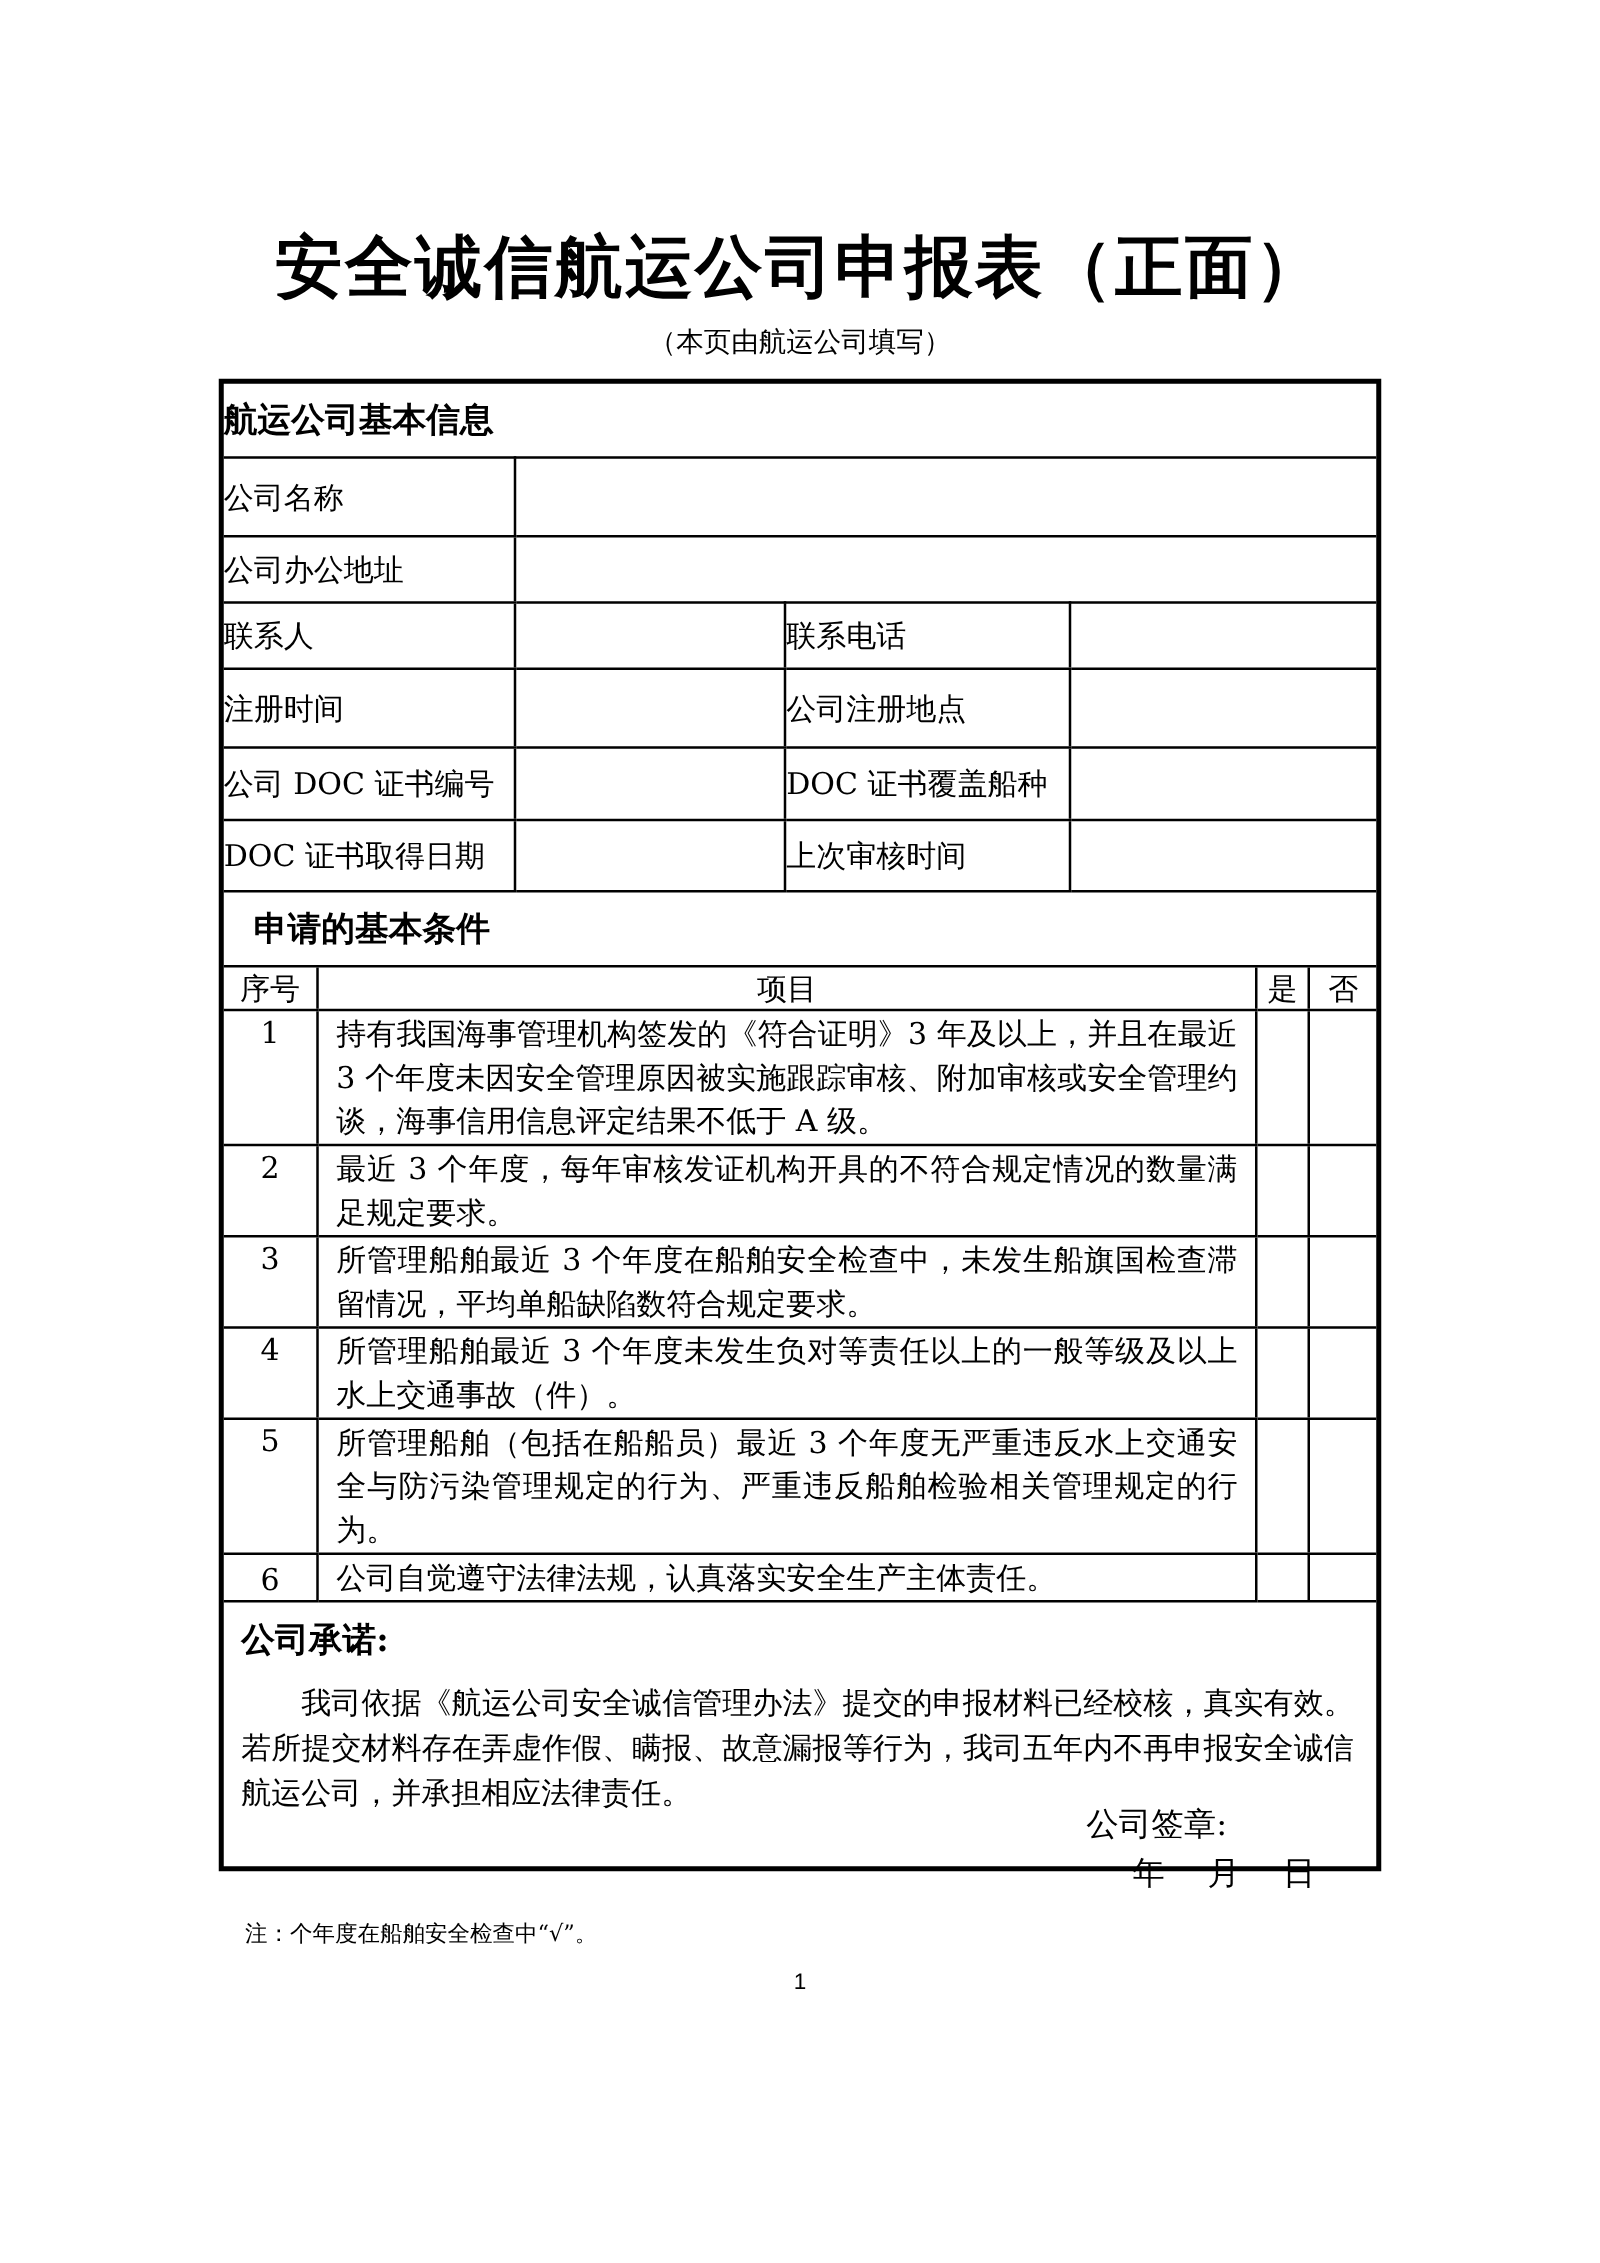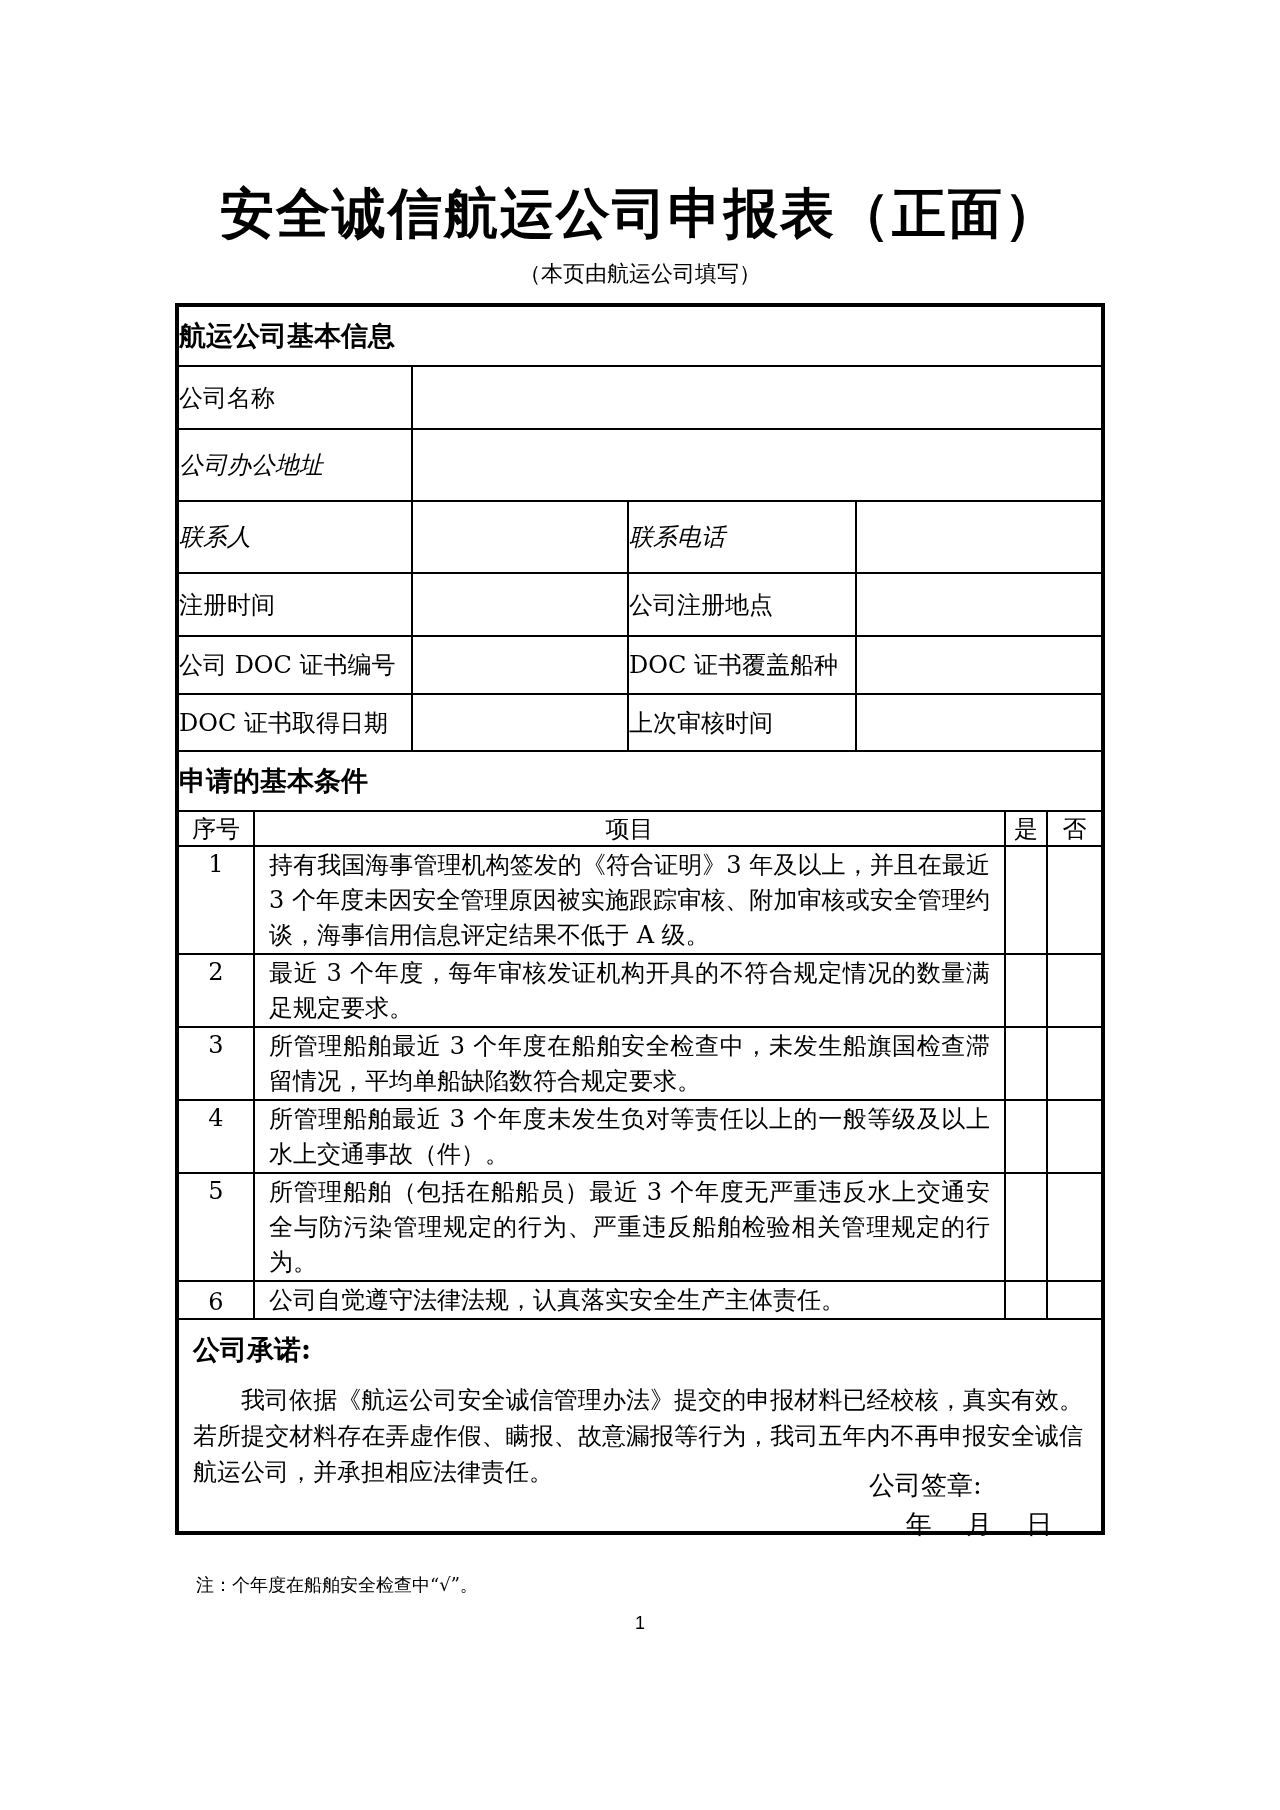--- a/index.html
+++ b/index.html
@@ -31,25 +31,25 @@
   }
 
   table { border-collapse:collapse; width:100%; table-layout:fixed; }
   td, th { border-left:2px solid #000; border-bottom:2px solid #000; font-weight:normal; }
   tr > *:first-child { border-left:none; }
 
   
   .t1 td, .t1 th { font-size:24px; text-align:left; vertical-align:middle; }
   .t1 .section-head { font-size:27px; font-weight:bold; height:59px; }
   .t1 .h63 { height:63px; }
-  .t1 .h62 { height:72px;font-style:italic; }
+  .t1 .h62 { height:53px; }
   .t1 .h90 { height:90px; }
   .t1 .h58 { height:58px; }
   .t1 .h57 { height:57px; }
-  .t1 .h60 { height:60px; }
+  .t1 .h60 { height:60px;padding-left:24px; }
   .t1 .wrap-label { word-break:break-all; padding:0 20px; line-height:34px; }
 
   
   .t2 th { font-size:24px; height:34px; vertical-align:middle; }
   .t2 td { font-size:24px; vertical-align:top; }
   .t2 .num { text-align:center; padding-top:3px; }
   .t2 .item {
     text-align:justify;
     word-break:break-all;
     padding:1px 14px 0 14px;
@@ -68,21 +68,21 @@
   .promise-heading { font-size:27px; font-weight:bold; }
   .promise-body {
     margin-top:14px;
     font-size:24px;
     line-height:36px;
     text-indent:2em;
     text-align:justify;
     word-break:break-all;
     padding-right:2px;
   }
-  .sign-block { position:absolute; left:690px; top:148px; width:230px; }
+  .sign-block { position:absolute; left:690px; top:160px; width:230px; }
   .sign-label { font-size:26px; }
   .sign-date { font-size:26px; margin-top:4px; text-align:center; width:220px; }
 
   .footnote {
     margin:38px 0 0 196px;
     font-size:18px;
   }
   .pagenum {
     text-align:center;
     margin-top:16px;

